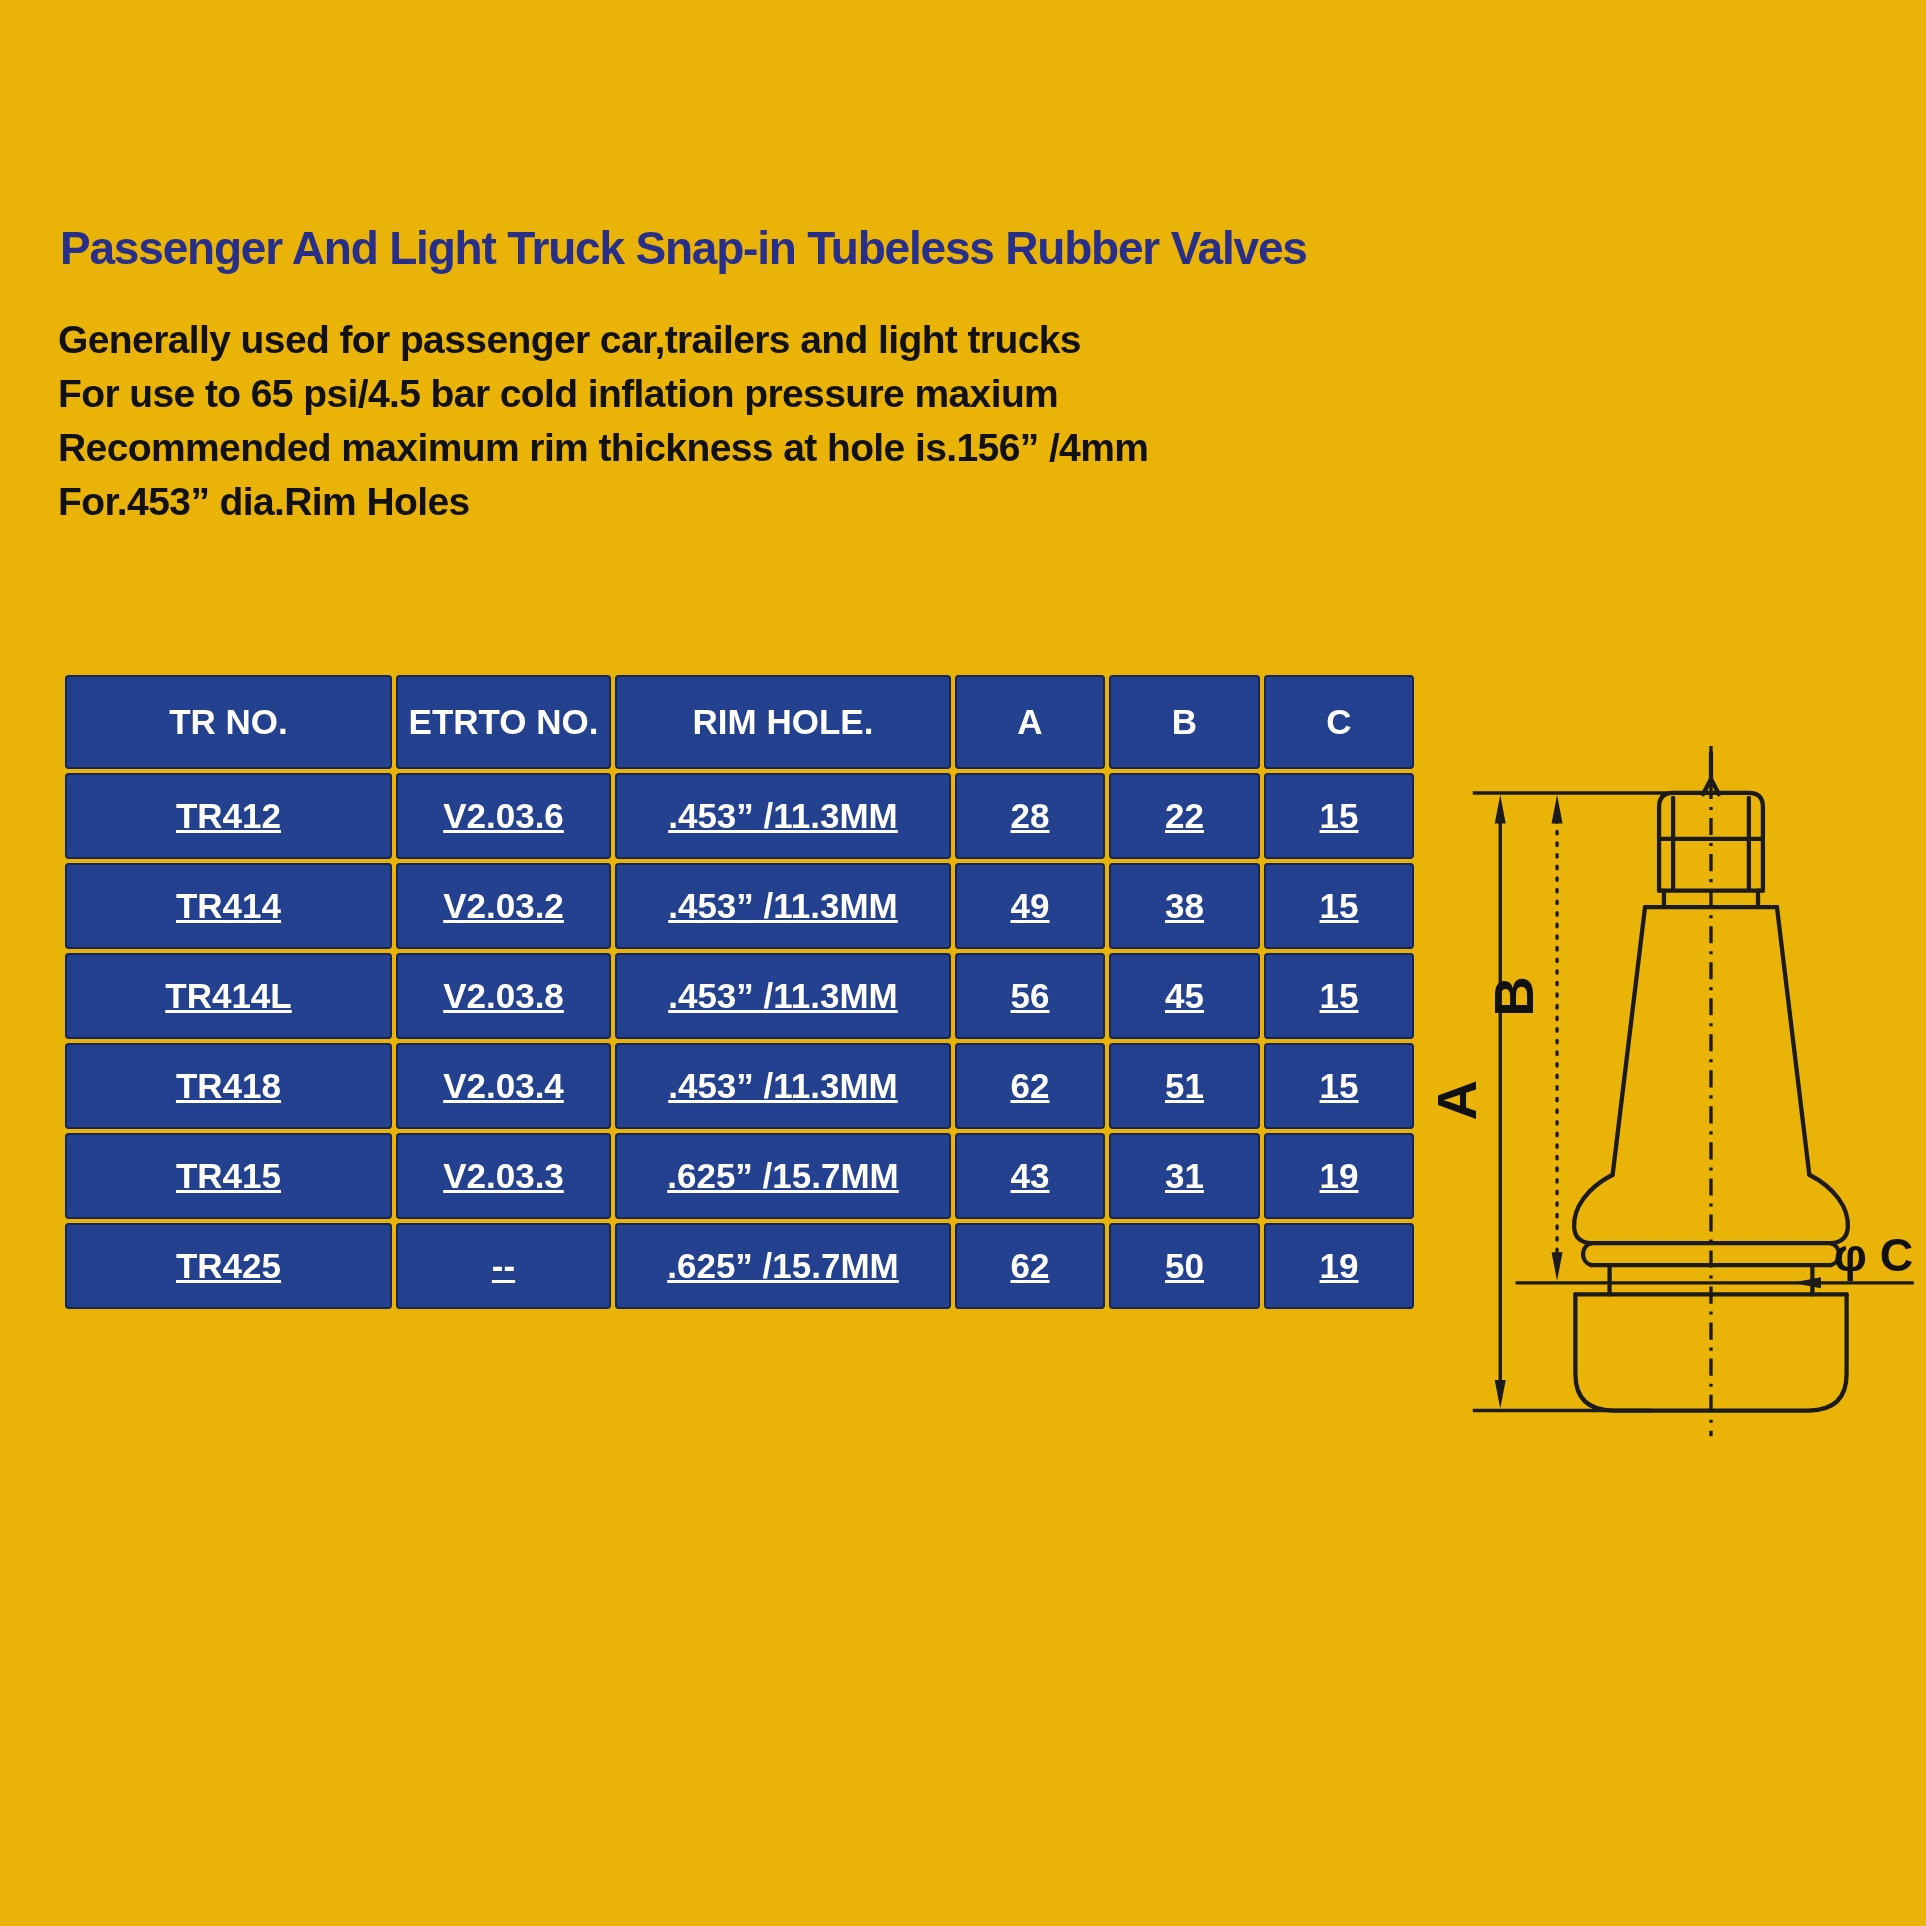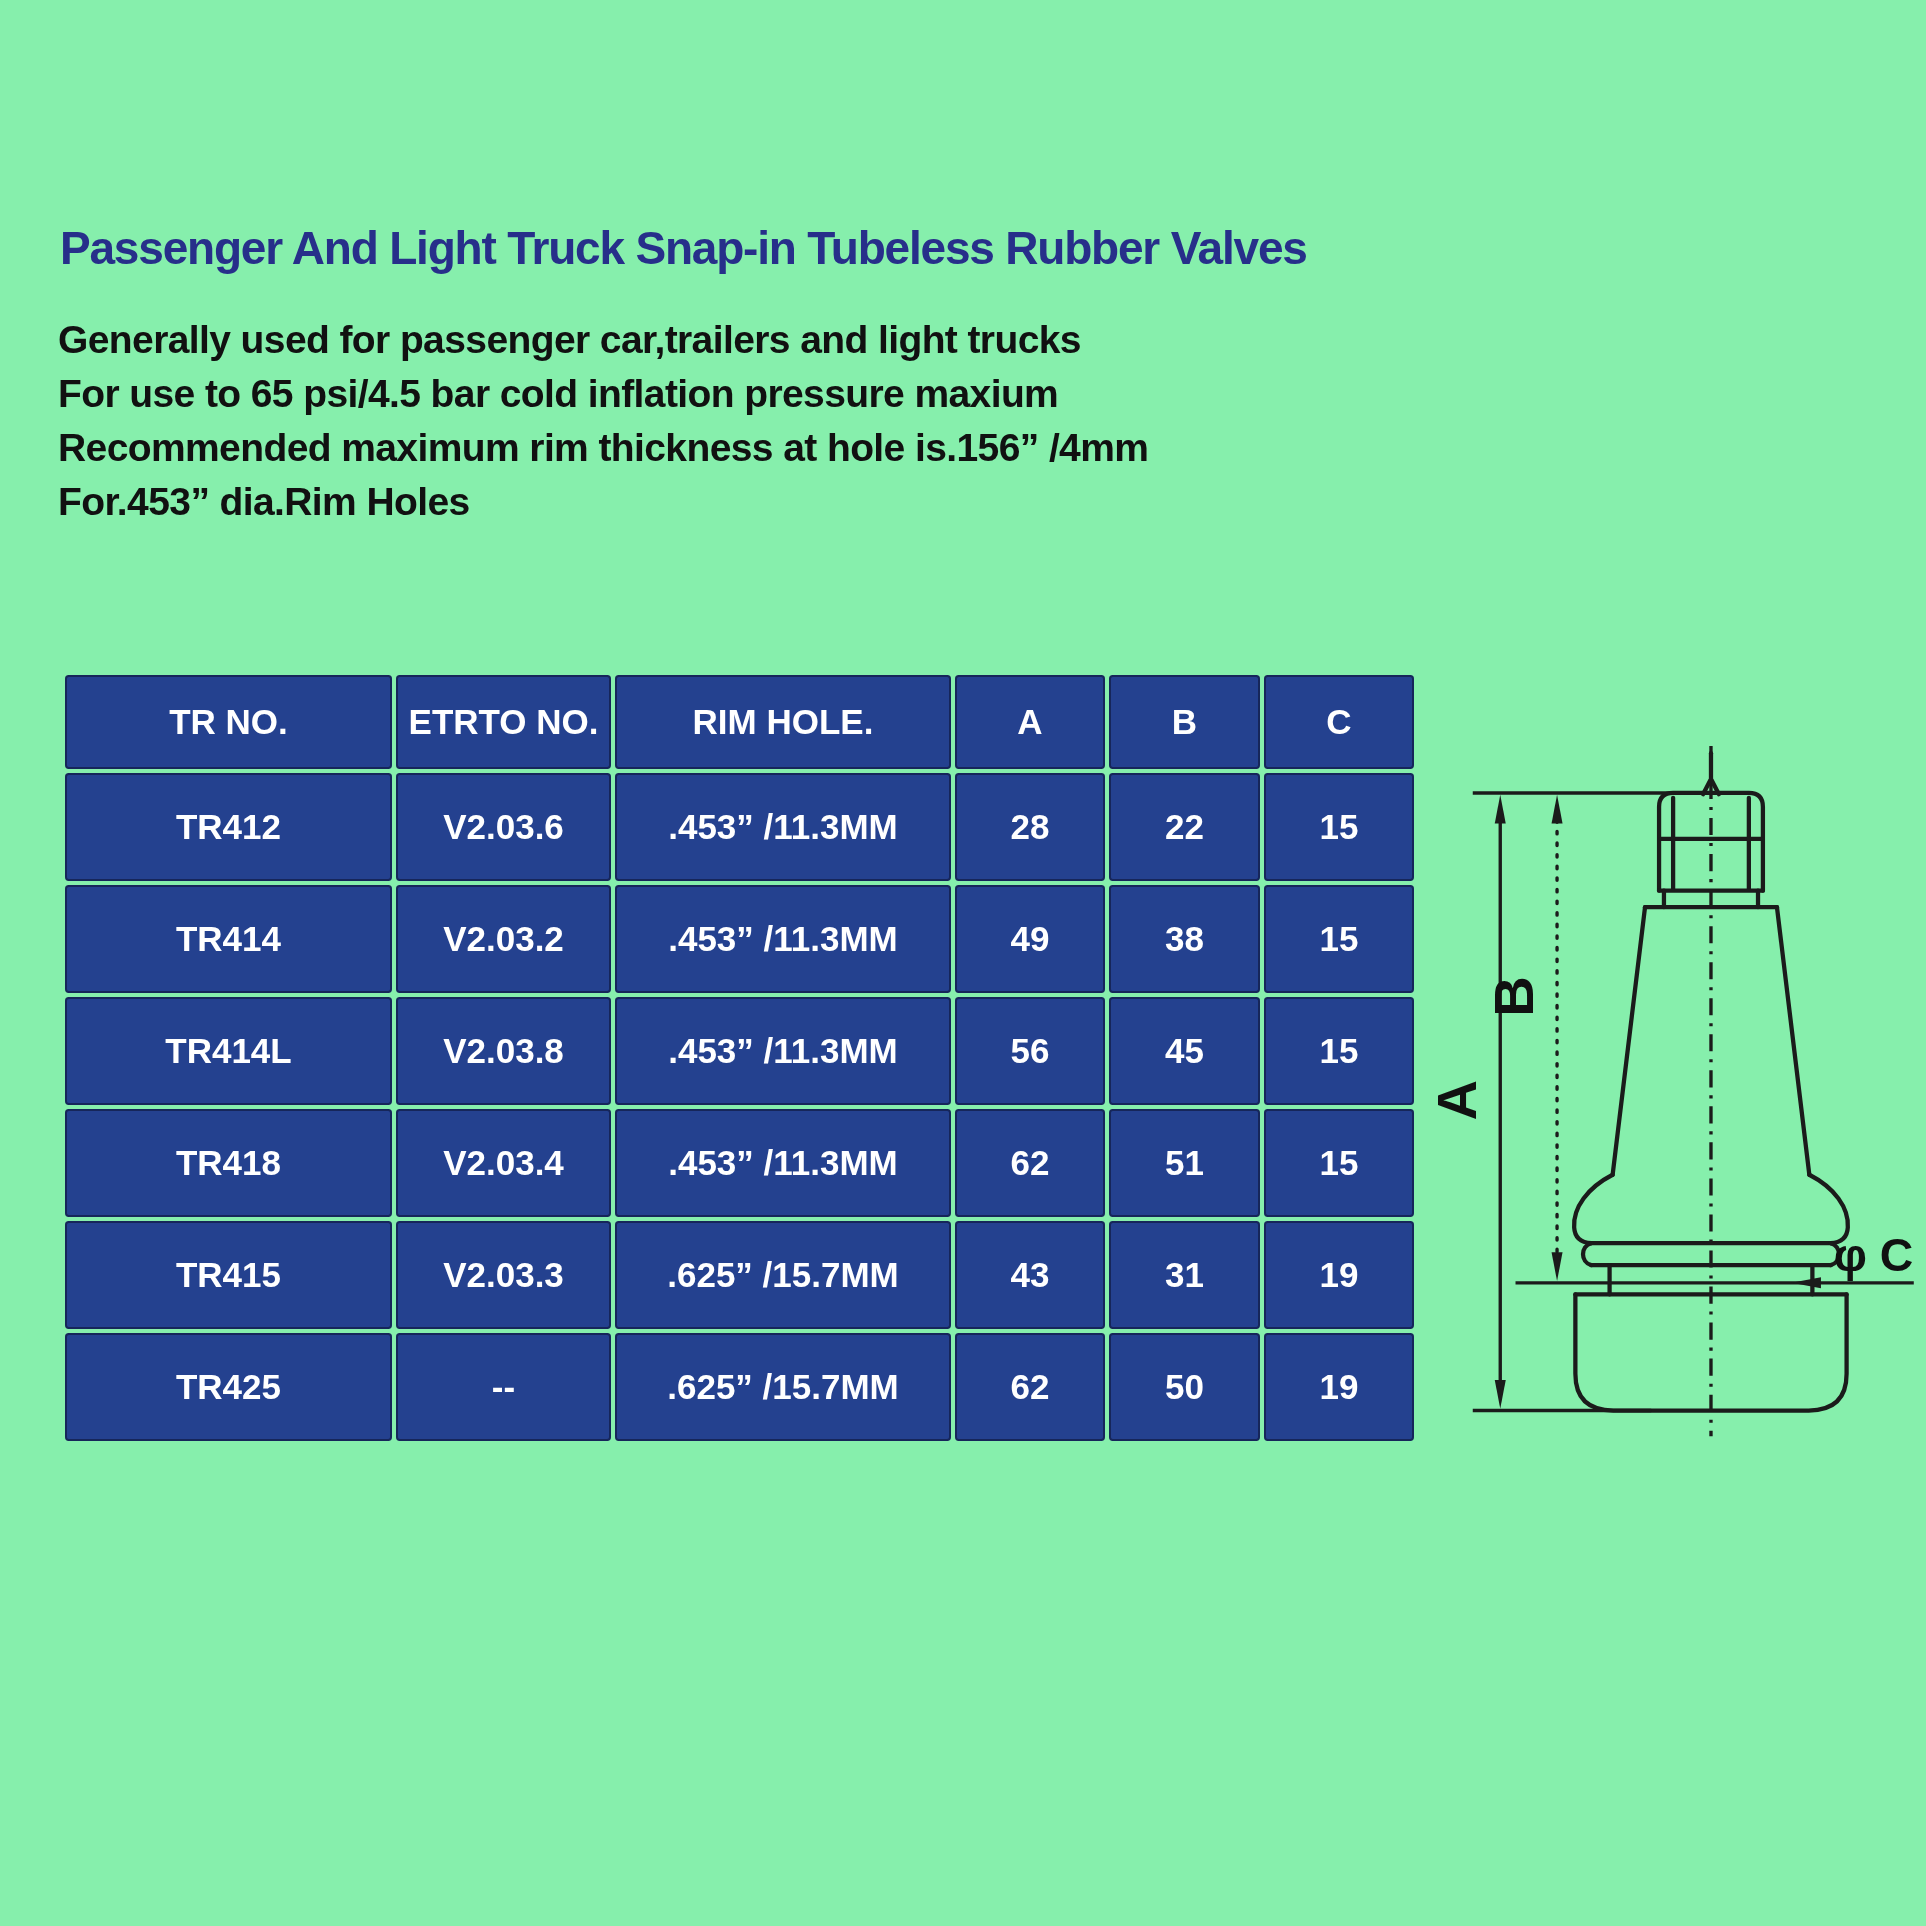--- a/index.html
+++ b/index.html
@@ -9,21 +9,21 @@
     --table-text:#ffffff;
   }
   *{margin:0;padding:0;box-sizing:border-box;}
   html,body{width:1926px;height:1926px;}
   body{
     background:#fdfdfd;
     font-family:"Liberation Sans", sans-serif;
     position:relative;
     color:#0e0e0e;
   }
-  .page{position:absolute;inset:0;background:#86efac;}
+  .page{position:absolute;inset:0;background:#eab308;}
   .page-title{
     position:absolute;left:60px;top:221px;
     font-size:46px;font-weight:700;letter-spacing:-1.2px;
     color:var(--title-color);
     white-space:nowrap;
   }
   .desc{
     position:absolute;left:58px;top:313px;
   }
   .desc p{
@@ -38,21 +38,21 @@
   table.spec th, table.spec td{
     background:var(--cell-bg);
     border:2.4px solid var(--cell-border);
     border-radius:3.7px;
     color:var(--table-text);
     font-weight:700;font-size:35px;
     text-align:center;vertical-align:middle;
     overflow:hidden;white-space:nowrap;
   }
   table.spec th{height:94px;font-size:35px;}
-  table.spec td{height:108px;}
+  table.spec td{height:86px;text-decoration:underline;}
   .diagram{
     position:absolute;left:1430px;top:703px;width:496px;height:770px;
   }
   .diagram svg{width:100%;height:100%;display:block;}
   .outline{stroke:#1b1b1b;stroke-width:7;fill:none;stroke-linecap:round;}
   .thin{stroke:#1b1b1b;stroke-width:5.5;fill:none;}
   .dim-arrow{fill:#1b1b1b;stroke:none;}
   .dim-label{font-family:"Liberation Sans",sans-serif;font-weight:700;fill:#111;}
 </style>
 </head>

